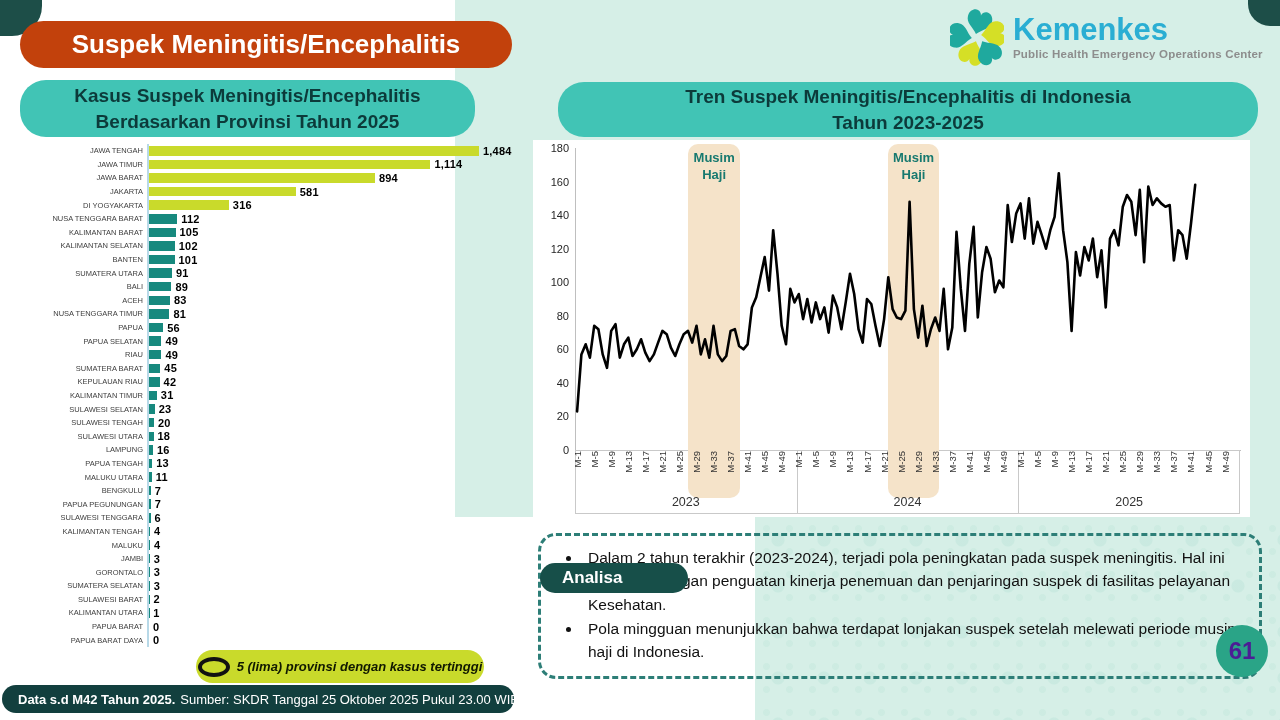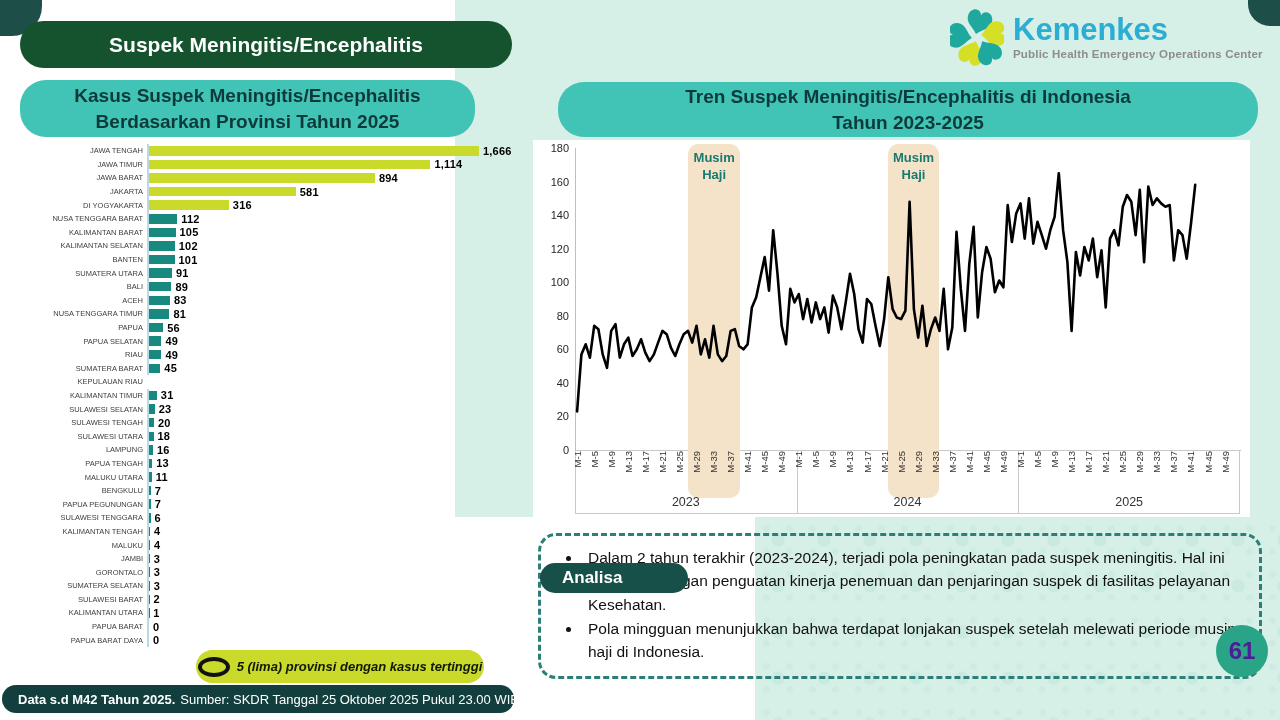--- a/index.html
+++ b/index.html
@@ -7,22 +7,22 @@
          font-family:"Liberation Sans",sans-serif;}
   .mint{position:absolute;background:#d6efe7;}
   .mint-top{left:455px;top:0;width:825px;height:517px;}
   .mint-bottom{left:755px;top:517px;width:525px;height:203px;
     background-image:radial-gradient(circle, rgba(42,164,135,0.07) 6px, transparent 7px),
                      radial-gradient(circle, rgba(42,164,135,0.05) 3px, transparent 4px);
     background-size:46px 46px,23px 23px;}
   .corner-tl{position:absolute;left:-18px;top:-16px;width:60px;height:52px;background:#1d4e48;border-radius:0 0 30px 0;}
   .corner-tr{position:absolute;right:0;top:0;width:32px;height:26px;background:#1d4e48;border-radius:0 0 0 22px;}
 
-  .main-title{position:absolute;left:20px;top:21px;width:492px;height:47px;background:#14532d;
-    border-radius:26px;color:#fff;font-weight:bold;font-size:21px;display:flex;align-items:center;justify-content:center;}
+  .main-title{position:absolute;left:20px;top:21px;width:492px;height:47px;background:#c2410c;
+    border-radius:26px;color:#fff;font-weight:bold;font-size:26px;display:flex;align-items:center;justify-content:center;}
 
   .box-title{background:#41c4b5;border-radius:26px;color:#0c3a3a;font-weight:bold;text-align:center;
     display:flex;flex-direction:column;justify-content:center;font-size:19px;line-height:1.35;}
   #left-title{position:absolute;left:20px;top:80px;width:455px;height:57px;}
   #right-title{position:absolute;left:558px;top:82px;width:700px;height:55px;}
 
   .logo{position:absolute;left:950px;top:6px;display:flex;align-items:center;gap:9px;}
   .logo-name{font-size:31px;font-weight:bold;color:#2aaed3;line-height:1;}
   .logo-sub{font-size:11.5px;font-weight:bold;color:#8d8d8d;margin-top:3px;letter-spacing:.2px;}
 
@@ -180,21 +180,21 @@
   <div class="box-title" id="right-title">
     <span>Tren Suspek Meningitis/Encephalitis di Indonesia</span>
     <span>Tahun 2023-2025</span>
   </div>
 
   <div id="bar-chart">
       <div class="bar-row">
         <span class="bar-label">JAWA TENGAH</span>
         <div class="bar-track">
           <div class="bar" style="width: 330px; background: rgb(201, 218, 43);"></div>
-          <span class="bar-value">1,666</span>
+          <span class="bar-value">1,484</span>
         </div>
       </div>
       <div class="bar-row">
         <span class="bar-label">JAWA TIMUR</span>
         <div class="bar-track">
           <div class="bar" style="width: 281.485px; background: rgb(201, 218, 43);"></div>
           <span class="bar-value">1,114</span>
         </div>
       </div>
       <div class="bar-row">
@@ -297,20 +297,24 @@
       </div>
       <div class="bar-row">
         <span class="bar-label">SUMATERA BARAT</span>
         <div class="bar-track">
           <div class="bar" style="width: 11.3706px; background: rgb(23, 137, 126);"></div>
           <span class="bar-value">45</span>
         </div>
       </div>
       <div class="bar-row">
         <span class="bar-label">KEPULAUAN RIAU</span>
+        <div class="bar-track">
+          <div class="bar" style="width: 10.6126px; background: rgb(23, 137, 126);"></div>
+          <span class="bar-value">42</span>
+        </div>
       </div>
       <div class="bar-row">
         <span class="bar-label">KALIMANTAN TIMUR</span>
         <div class="bar-track">
           <div class="bar" style="width: 7.83308px; background: rgb(23, 137, 126);"></div>
           <span class="bar-value">31</span>
         </div>
       </div>
       <div class="bar-row">
         <span class="bar-label">SULAWESI SELATAN</span>

